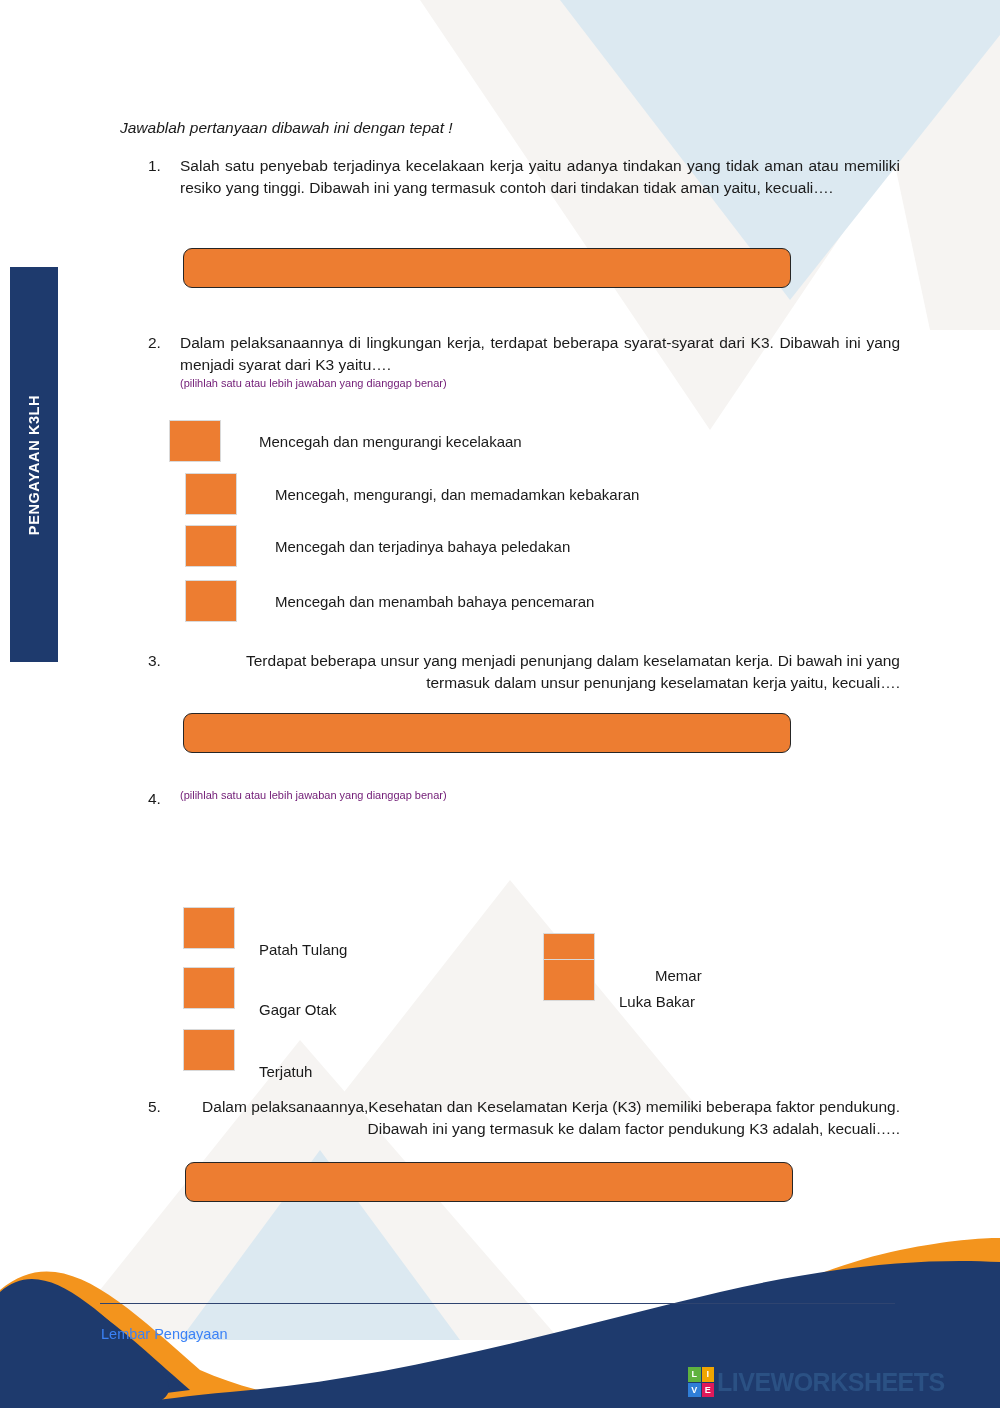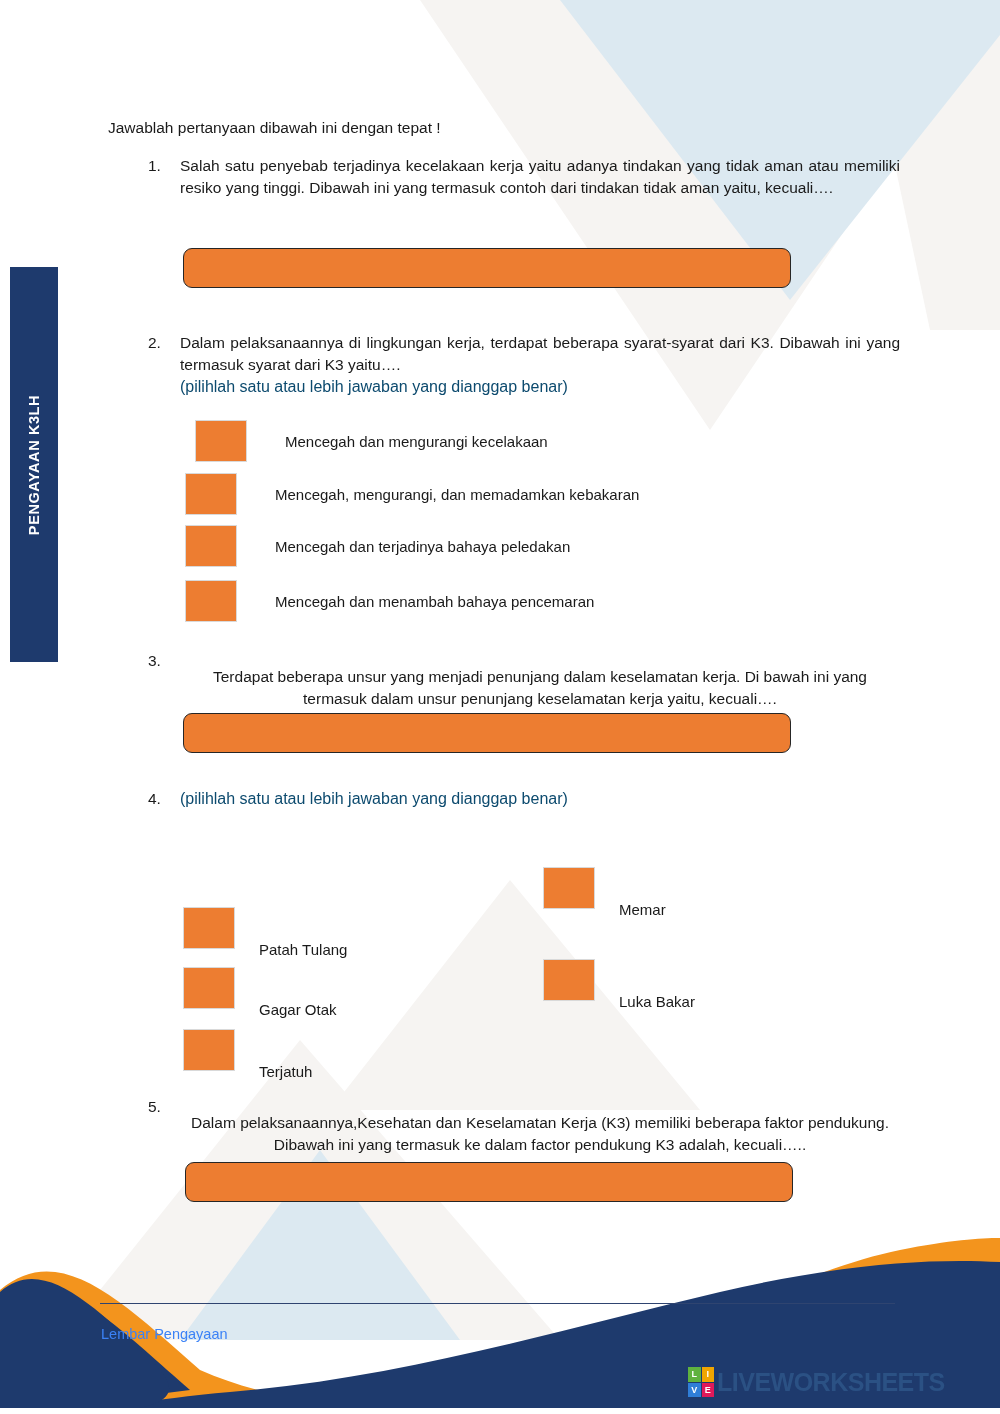--- a/index.html
+++ b/index.html
@@ -53,24 +53,25 @@
   .content {
     position: absolute;
     left: 0;
     top: 0;
     width: 1000px;
     z-index: 2;
   }
 
   .intro {
     position: absolute;
-    left: 108px;
+    left: 120px;
     top: 119px;
     font-size: 15.5px;
     color: #1a1a1a;
+    font-style: italic;
   }
 
   .q-block {
     position: absolute;
     left: 148px;
     width: 752px;
   }
   .q-row {
     display: flex;
     align-items: flex-start;
@@ -82,24 +83,24 @@
     color: #1a1a1a;
     line-height: 1.42;
   }
   .q-text {
     flex: 1 1 auto;
     font-size: 15.5px;
     color: #1a1a1a;
     line-height: 1.42;
     text-align: justify;
   }
-  .q-text.nojust { text-align: center; margin-top: 16px; }
+  .q-text.nojust { text-align: right; }
   .q-hint {
-    font-size: 16px;
-    color: #0c4a6e;
+    font-size: 11px;
+    color: #701a75;
     line-height: 1.42;
     text-align: left;
   }
 
   
   .answer-field {
     position: absolute;
     height: 40px;
     background: #ed7d31;
     border: 1.6px solid #262626;
@@ -233,27 +234,27 @@
         <div class="q-num">1.</div>
         <div class="q-text">Salah satu penyebab terjadinya kecelakaan kerja yaitu adanya tindakan yang tidak aman atau memiliki resiko yang tinggi. Dibawah ini yang termasuk contoh dari tindakan tidak aman yaitu, kecuali….</div>
       </div>
     </div>
     <div class="answer-field" style="left:183px; top:248px; width:608px;"></div>
 
     <div class="q-block" style="top:332px;">
       <div class="q-row">
         <div class="q-num">2.</div>
         <div>
-          <div class="q-text">Dalam pelaksanaannya di lingkungan kerja, terdapat beberapa syarat-syarat dari K3. Dibawah ini yang termasuk syarat dari K3 yaitu….</div>
+          <div class="q-text">Dalam pelaksanaannya di lingkungan kerja, terdapat beberapa syarat-syarat dari K3. Dibawah ini yang menjadi syarat dari K3 yaitu….</div>
           <div class="q-hint">(pilihlah satu atau lebih jawaban yang dianggap benar)</div>
         </div>
       </div>
     </div>
 
-    <div class="opt" style="left:195px; top:420px;text-align:right;">
+    <div class="opt" style="left:169px; top:420px;text-align:right;">
       <div class="opt-box"></div>
       <div class="opt-label">Mencegah dan mengurangi kecelakaan</div>
     </div>
     <div class="opt" style="left:185px; top:473px;">
       <div class="opt-box"></div>
       <div class="opt-label">Mencegah, mengurangi, dan memadamkan kebakaran</div>
     </div>
     <div class="opt" style="left:185px; top:525px;">
       <div class="opt-box"></div>
       <div class="opt-label">Mencegah dan terjadinya bahaya peledakan</div>
@@ -286,21 +287,21 @@
     </div>
     <div class="opt tight" style="left:183px; top:958px;">
       <div class="opt-box"></div>
       <div class="opt-label">Gagar Otak</div>
     </div>
     <div class="opt tight" style="left:183px; top:1020px;">
       <div class="opt-box"></div>
       <div class="opt-label">Terjatuh</div>
     </div>
 
-    <div class="opt tight" style="left:543px; top:858px;">
+    <div class="opt tight" style="left:543px; top:924px;gap:36px;">
       <div class="opt-box"></div>
       <div class="opt-label">Memar</div>
     </div>
     <div class="opt tight" style="left:543px; top:950px;">
       <div class="opt-box"></div>
       <div class="opt-label">Luka Bakar</div>
     </div>
 
     <div class="q-block" style="top:1096px;">
       <div class="q-row">

